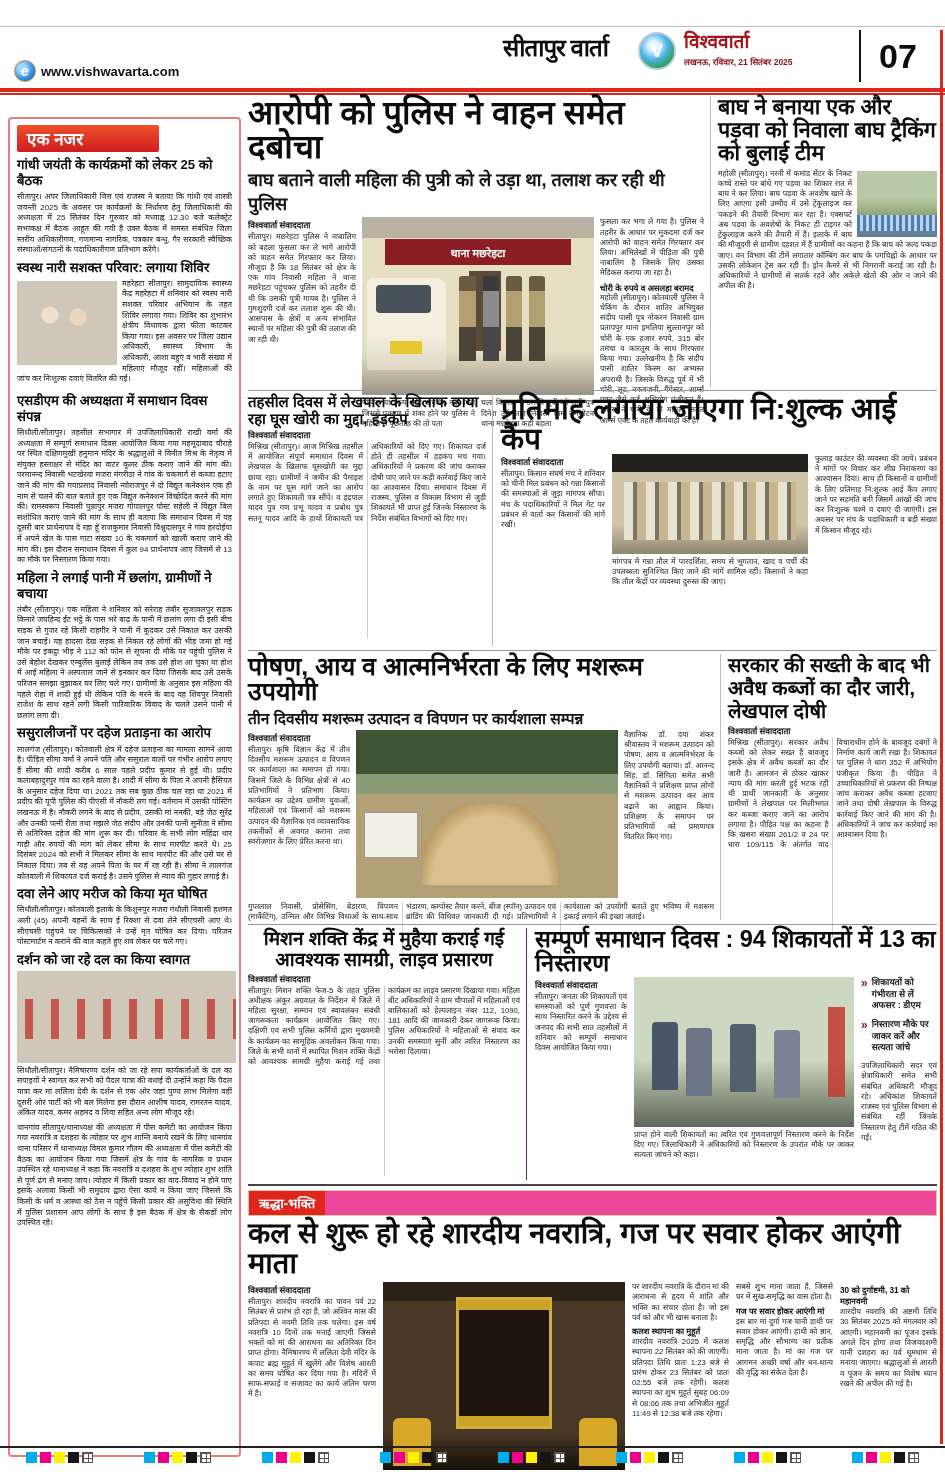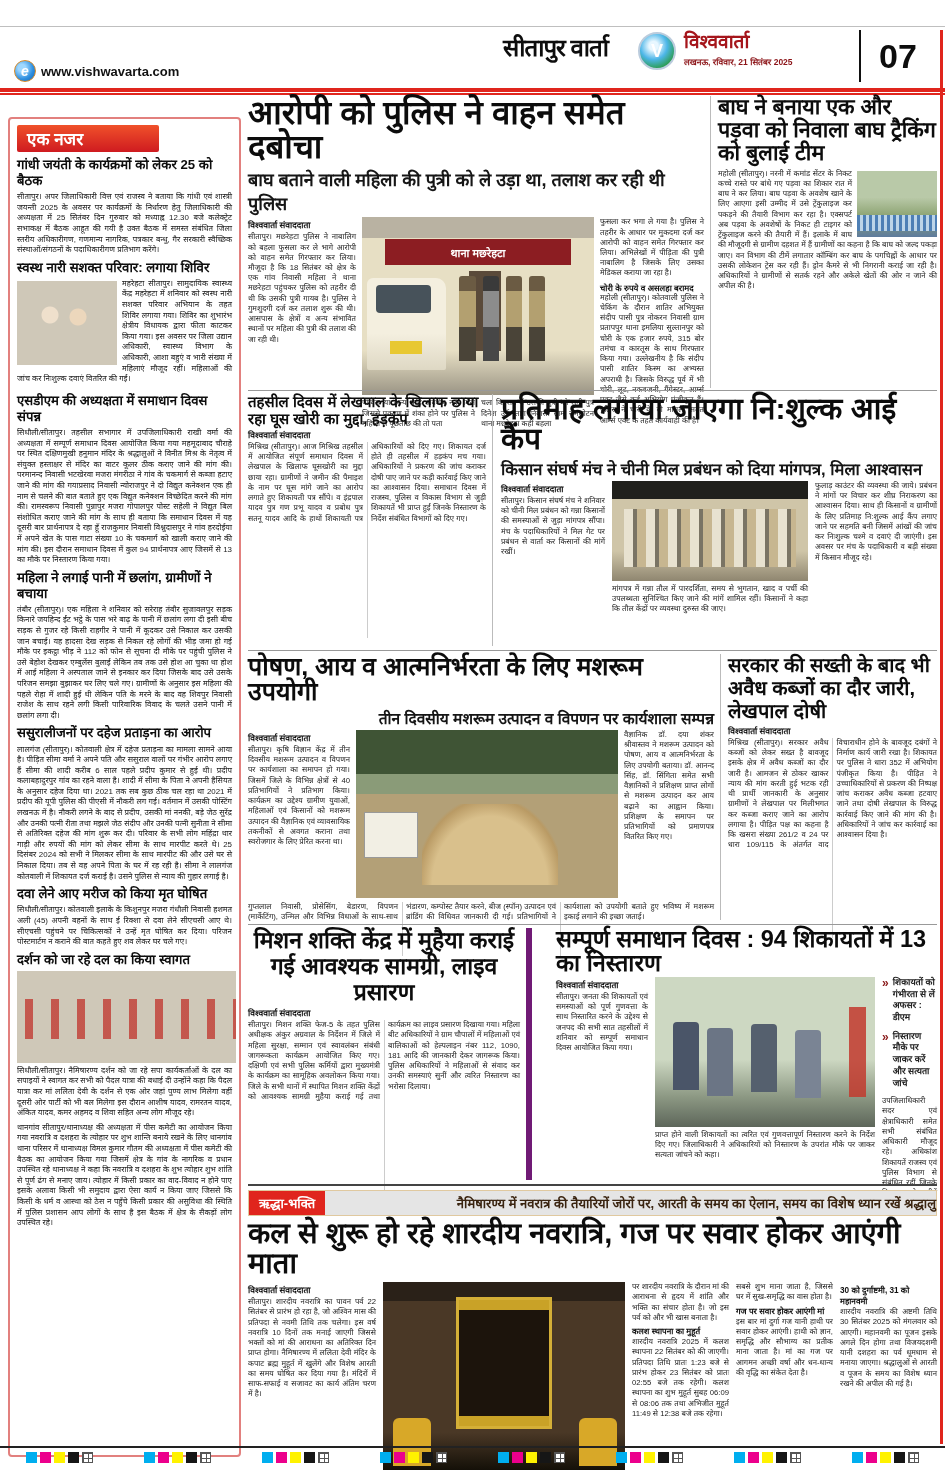--- a/index.html
+++ b/index.html
@@ -62,43 +62,43 @@
   .eye{position:absolute;left:244px;top:3px;width:445px;height:252px;border-left:1px solid #bbb;padding-left:8px;box-sizing:border-box;}
   .eye h1{margin:0;font-size:30px;line-height:1.0;font-weight:800;color:#0c0c0c;}
   .eye .sub{font-size:16.5px;font-weight:bold;margin:3px 0 1px 0;color:#151515;}
   .eyegrid{display:grid;grid-template-columns:104px 196px 1fr;gap:7px;}
   .eyephoto{width:100%;height:100px;background:linear-gradient(180deg,#20201c 0 18%,#cfc5a8 18% 70%,#8f8670 100%);}
   .eyephoto:after{content:"";position:absolute;left:6%;top:28%;width:88%;height:58%;background:repeating-linear-gradient(90deg,#e8e2d0 0 9px,#7a7464 9px 13px,#c7b690 13px 22px);}
   
   .sec3{top:556px;height:274px;border-top:1px solid #999;padding-top:3px;}
   .mush{position:absolute;left:0;top:3px;width:466px;height:266px;}
   .mush h1{margin:0;font-size:25px;line-height:1.0;font-weight:800;color:#0c0c0c;}
-  .mush .sub{font-size:15.5px;font-weight:bold;text-align:right;margin:3px 0 1px 0;color:#151515;}
+  .mush .sub{font-size:15.5px;font-weight:bold;text-align:left;margin:3px 0 1px 0;color:#151515;}
   .mushgrid{display:grid;grid-template-columns:102px 262px 1fr;gap:6px;}
   .mushphoto{width:100%;height:168px;background:linear-gradient(180deg,#3f5435 0 26%,#8a9b78 26% 38%,#b3a077 38% 100%);}
   .mushphoto:before{content:"";position:absolute;left:25%;bottom:8%;width:52%;height:48%;background:radial-gradient(ellipse at 50% 100%,#d9c08c 0 60%,#b99a64 75%,transparent 78%);}
   .mushphoto:after{content:"";position:absolute;left:3%;bottom:24%;width:20%;height:26%;background:#f2efe4;border:1px solid #999;}
   .mushbelow{columns:3;column-gap:8px;column-rule:1px solid #ccc;margin-top:4px;}
   .enc{position:absolute;left:472px;top:3px;width:217px;height:266px;border-left:1px solid #bbb;padding-left:7px;box-sizing:border-box;}
   .enc h2{margin:0;font-size:20px;line-height:1.15;font-weight:800;color:#0c0c0c;}
   
   .sec4{top:830px;height:260px;border-top:1px solid #999;padding-top:3px;}
   .mission{position:absolute;left:0;top:3px;width:272px;height:252px;}
-  .mission h2{margin:0;font-size:23px;line-height:1.12;font-weight:800;text-align:center;color:#0c0c0c;}
-  .sam{position:absolute;left:278px;top:3px;width:411px;height:252px;border-left:6px solid #701a75;padding-left:24px;box-sizing:border-box;}
+  .mission h2{margin:0;font-size:19px;line-height:1.12;font-weight:800;text-align:center;color:#0c0c0c;}
+  .sam{position:absolute;left:278px;top:3px;width:411px;height:252px;border-left:1px solid #701a75;padding-left:8px;box-sizing:border-box;}
   .sam h1{margin:0;font-size:23.5px;line-height:1.0;font-weight:800;color:#0c0c0c;}
   .samgrid{display:grid;grid-template-columns:92px 220px 1fr;gap:7px;margin-top:2px;}
   .samphoto{width:100%;height:150px;background:linear-gradient(180deg,#cdd8c2 0 55%,#8c9883 80%,#5d665a 100%);}
   .samphoto:before{content:"";position:absolute;left:8%;top:30%;width:12%;height:45%;background:#4a5568;border-radius:4px 4px 0 0;box-shadow:34px 6px 0 #6b7585,78px 2px 0 #55606e,122px 8px 0 #7a8494;}
   .samphoto:after{content:"";position:absolute;right:4%;top:20%;width:8%;height:60%;background:#c23a2e;opacity:.85;}
   .bullet{display:flex;gap:4px;margin-bottom:7px;font-size:9px;font-weight:bold;color:#222;line-height:1.3;}
   .bullet .arr{color:#8a1a1a;font-size:12px;line-height:1;}
   
   .sec5{top:1090px;height:262px;border-top:2px solid #444;padding-top:4px;}
-  .strip{display:flex;align-items:center;gap:10px;background:#e5e5e5;border:1px solid #e0c9a0;height:24px;margin-bottom:3px;justify-content:space-between;}
+  .strip{display:flex;align-items:center;gap:10px;background:#ec4899;border:1px solid #e0c9a0;height:24px;margin-bottom:3px;}
   .striptag{background:#e0251d;color:#fff;font-weight:800;font-size:13px;height:100%;display:flex;align-items:center;padding:0 10px;}
   .striptxt{font-size:13px;font-weight:bold;color:#3a2410;}
   .nav h1{margin:0;font-size:29px;line-height:1.02;font-weight:800;color:#0c0c0c;}
   .navgrid{display:grid;grid-template-columns:128px 242px 1fr 1fr 1fr;gap:7px;margin-top:4px;}
   .navphoto{width:100%;height:188px;background:linear-gradient(180deg,#2a2118 0 10%,#4a3826 10% 80%,#141008 100%);}
   .navphoto:before{content:"";position:absolute;left:30%;top:8%;width:40%;height:70%;background:linear-gradient(180deg,#c9a227 0 8%,#1c140c 8% 92%,#c9a227 92%);border:3px solid #d4af37;box-sizing:border-box;}
   .navphoto:after{content:"";position:absolute;left:4%;bottom:2%;width:16%;height:26%;background:#d8a828;border-radius:6px 6px 0 0;box-shadow:186px 0 0 #d8a828;}
   .navsub{font-size:8.2px;font-weight:800;color:#101010;display:block;margin:2px 0 1px 0;}
   
   .botrule{position:absolute;left:0;top:1446px;width:945px;height:2px;background:#222;}
@@ -213,21 +213,20 @@
     </div>
 
     <div class="sec sec2">
       <div class="tehsil">
         <h2>तहसील दिवस में लेखपाल के खिलाफ छाया रहा घूस खोरी का मुद्दा, हड़कंप</h2>
         <div class="byline">विश्ववार्ता संवाददाता</div>
         <div class="body cols2" style="height:196px;">मिश्रिख (सीतापुर)। आज मिश्रिख तहसील में आयोजित संपूर्ण समाधान दिवस में लेखपाल के खिलाफ घूसखोरी का मुद्दा छाया रहा। ग्रामीणों ने जमीन की पैमाइश के नाम पर घूस मांगे जाने का आरोप लगाते हुए शिकायती पत्र सौंपे। व इंद्रपाल यादव पुत्र गण प्रभू यादव व प्रबोध पुत्र सतनू यादव आदि के हाथों शिकायती पत्र अधिकारियों को दिए गए। शिकायत दर्ज होते ही तहसील में हड़कंप मच गया। अधिकारियों ने प्रकरण की जांच कराकर दोषी पाए जाने पर कड़ी कार्रवाई किए जाने का आश्वासन दिया। समाधान दिवस में राजस्व, पुलिस व विकास विभाग से जुड़ी शिकायतें भी प्राप्त हुईं जिनके निस्तारण के निर्देश संबंधित विभागों को दिए गए।</div>
       </div>
       <div class="eye">
         <h1>प्रतिमाह लगाया जाएगा नि:शुल्क आई कैंप</h1>
-        <div class="sub">किसान संघर्ष मंच ने चीनी मिल प्रबंधन को दिया मांगपत्र, मिला आश्वासन</div>
         <div class="eyegrid">
           <div>
             <div class="byline">विश्ववार्ता संवाददाता</div>
             <div class="body">सीतापुर। किसान संघर्ष मंच ने शनिवार को चीनी मिल प्रबंधन को गन्ना किसानों की समस्याओं से जुड़ा मांगपत्र सौंपा। मंच के पदाधिकारियों ने मिल गेट पर प्रबंधन से वार्ता कर किसानों की मांगें रखीं।</div>
           </div>
           <div>
             <div class="eyephoto ph"></div>
             <div class="body" style="margin-top:3px;">मांगपत्र में गन्ना तौल में पारदर्शिता, समय से भुगतान, खाद व पर्ची की उपलब्धता सुनिश्चित किए जाने की मांगें शामिल रहीं। किसानों ने कहा कि तौल केंद्रों पर व्यवस्था दुरुस्त की जाए।</div>
           </div>
           <div class="body">फुलाड़ काउंटर की व्यवस्था की जाये। प्रबंधन ने मांगों पर विचार कर शीघ्र निराकरण का आश्वासन दिया। साथ ही किसानों व ग्रामीणों के लिए प्रतिमाह नि:शुल्क आई कैंप लगाए जाने पर सहमति बनी जिसमें आंखों की जांच कर निःशुल्क चश्मे व दवाएं दी जाएंगी। इस अवसर पर मंच के पदाधिकारी व बड़ी संख्या में किसान मौजूद रहे।</div>
@@ -284,21 +283,20 @@
             </div>
             <div class="body">उपजिलाधिकारी सदर एवं क्षेत्राधिकारी समेत सभी संबंधित अधिकारी मौजूद रहे। अधिकांश शिकायतें राजस्व एवं पुलिस विभाग से संबंधित रहीं जिनके निस्तारण हेतु टीमें गठित की गईं।</div>
           </div>
         </div>
       </div>
     </div>
 
     <div class="sec sec5">
       <div class="strip">
         <span class="striptag">ऋद्धा-भक्ति</span>
-        <span class="striptxt">नैमिषारण्य में नवरात्र की तैयारियों जोरों पर, आरती के समय का ऐलान, समय का विशेष ध्यान रखें श्रद्धालु</span>
       </div>
       <div class="nav">
         <h1>कल से शुरू हो रहे शारदीय नवरात्रि, गज पर सवार होकर आएंगी माता</h1>
         <div class="navgrid">
           <div>
             <div class="byline">विश्ववार्ता संवाददाता</div>
             <div class="body">सीतापुर। शारदीय नवरात्रि का पावन पर्व 22 सितंबर से प्रारंभ हो रहा है, जो अश्विन मास की प्रतिपदा से नवमी तिथि तक चलेगा। इस वर्ष नवरात्रि 10 दिनों तक मनाई जाएगी जिससे भक्तों को मां की आराधना का अतिरिक्त दिन प्राप्त होगा। नैमिषारण्य में ललिता देवी मंदिर के कपाट ब्रह्म मुहूर्त में खुलेंगे और विशेष आरती का समय घोषित कर दिया गया है। मंदिरों में साफ-सफाई व सजावट का कार्य अंतिम चरण में है।</div>
           </div>
           <div class="navphoto ph"></div>
           <div>

